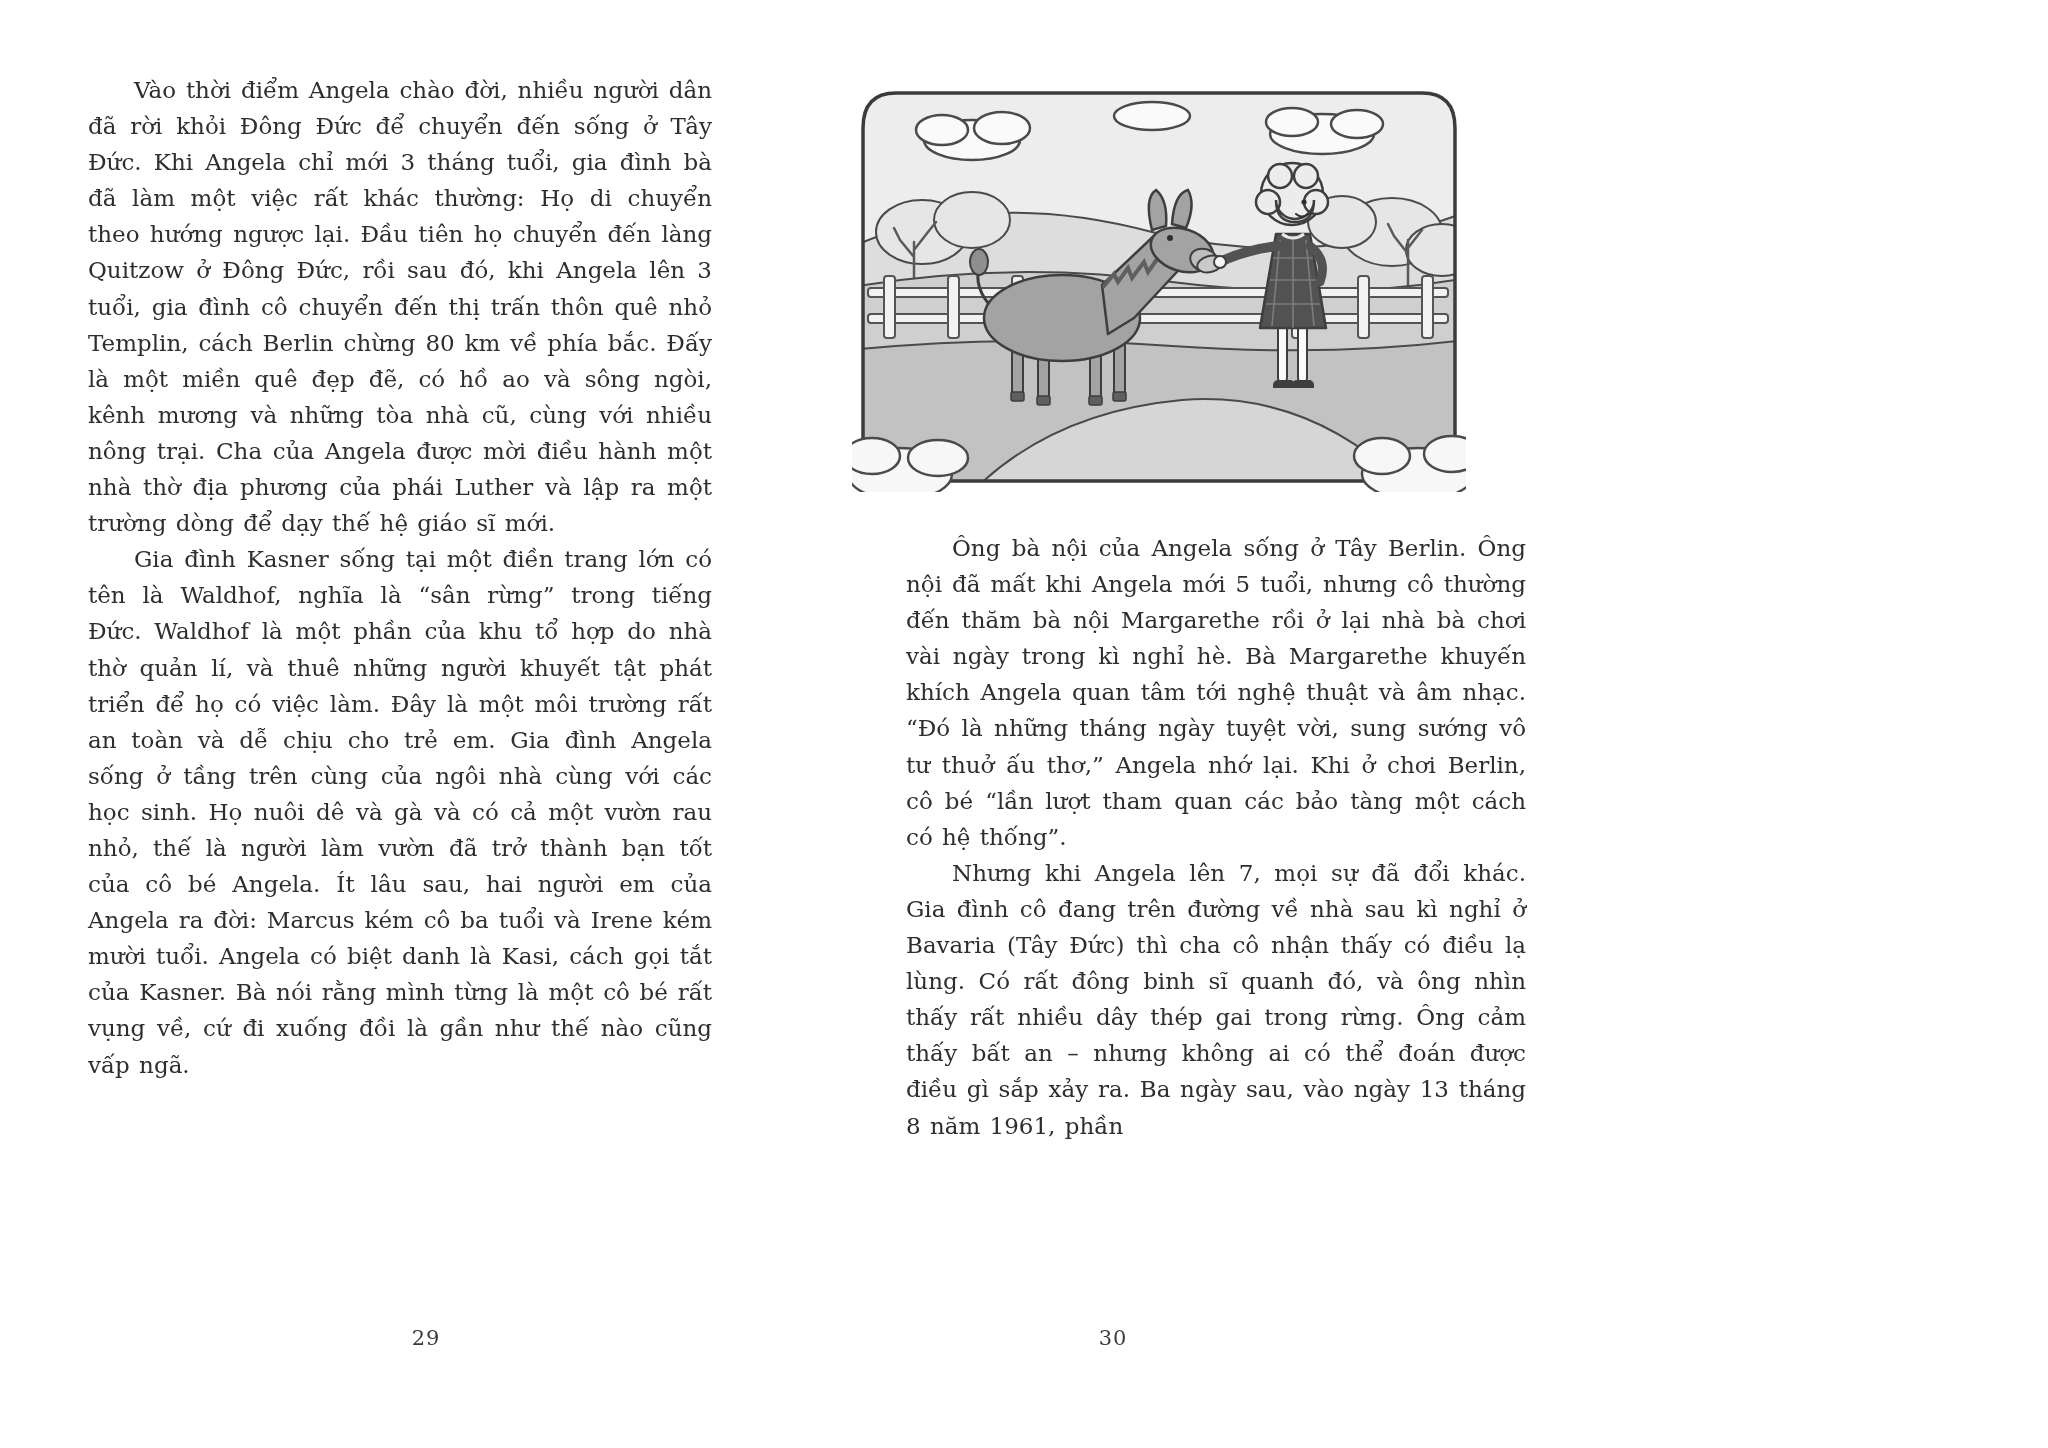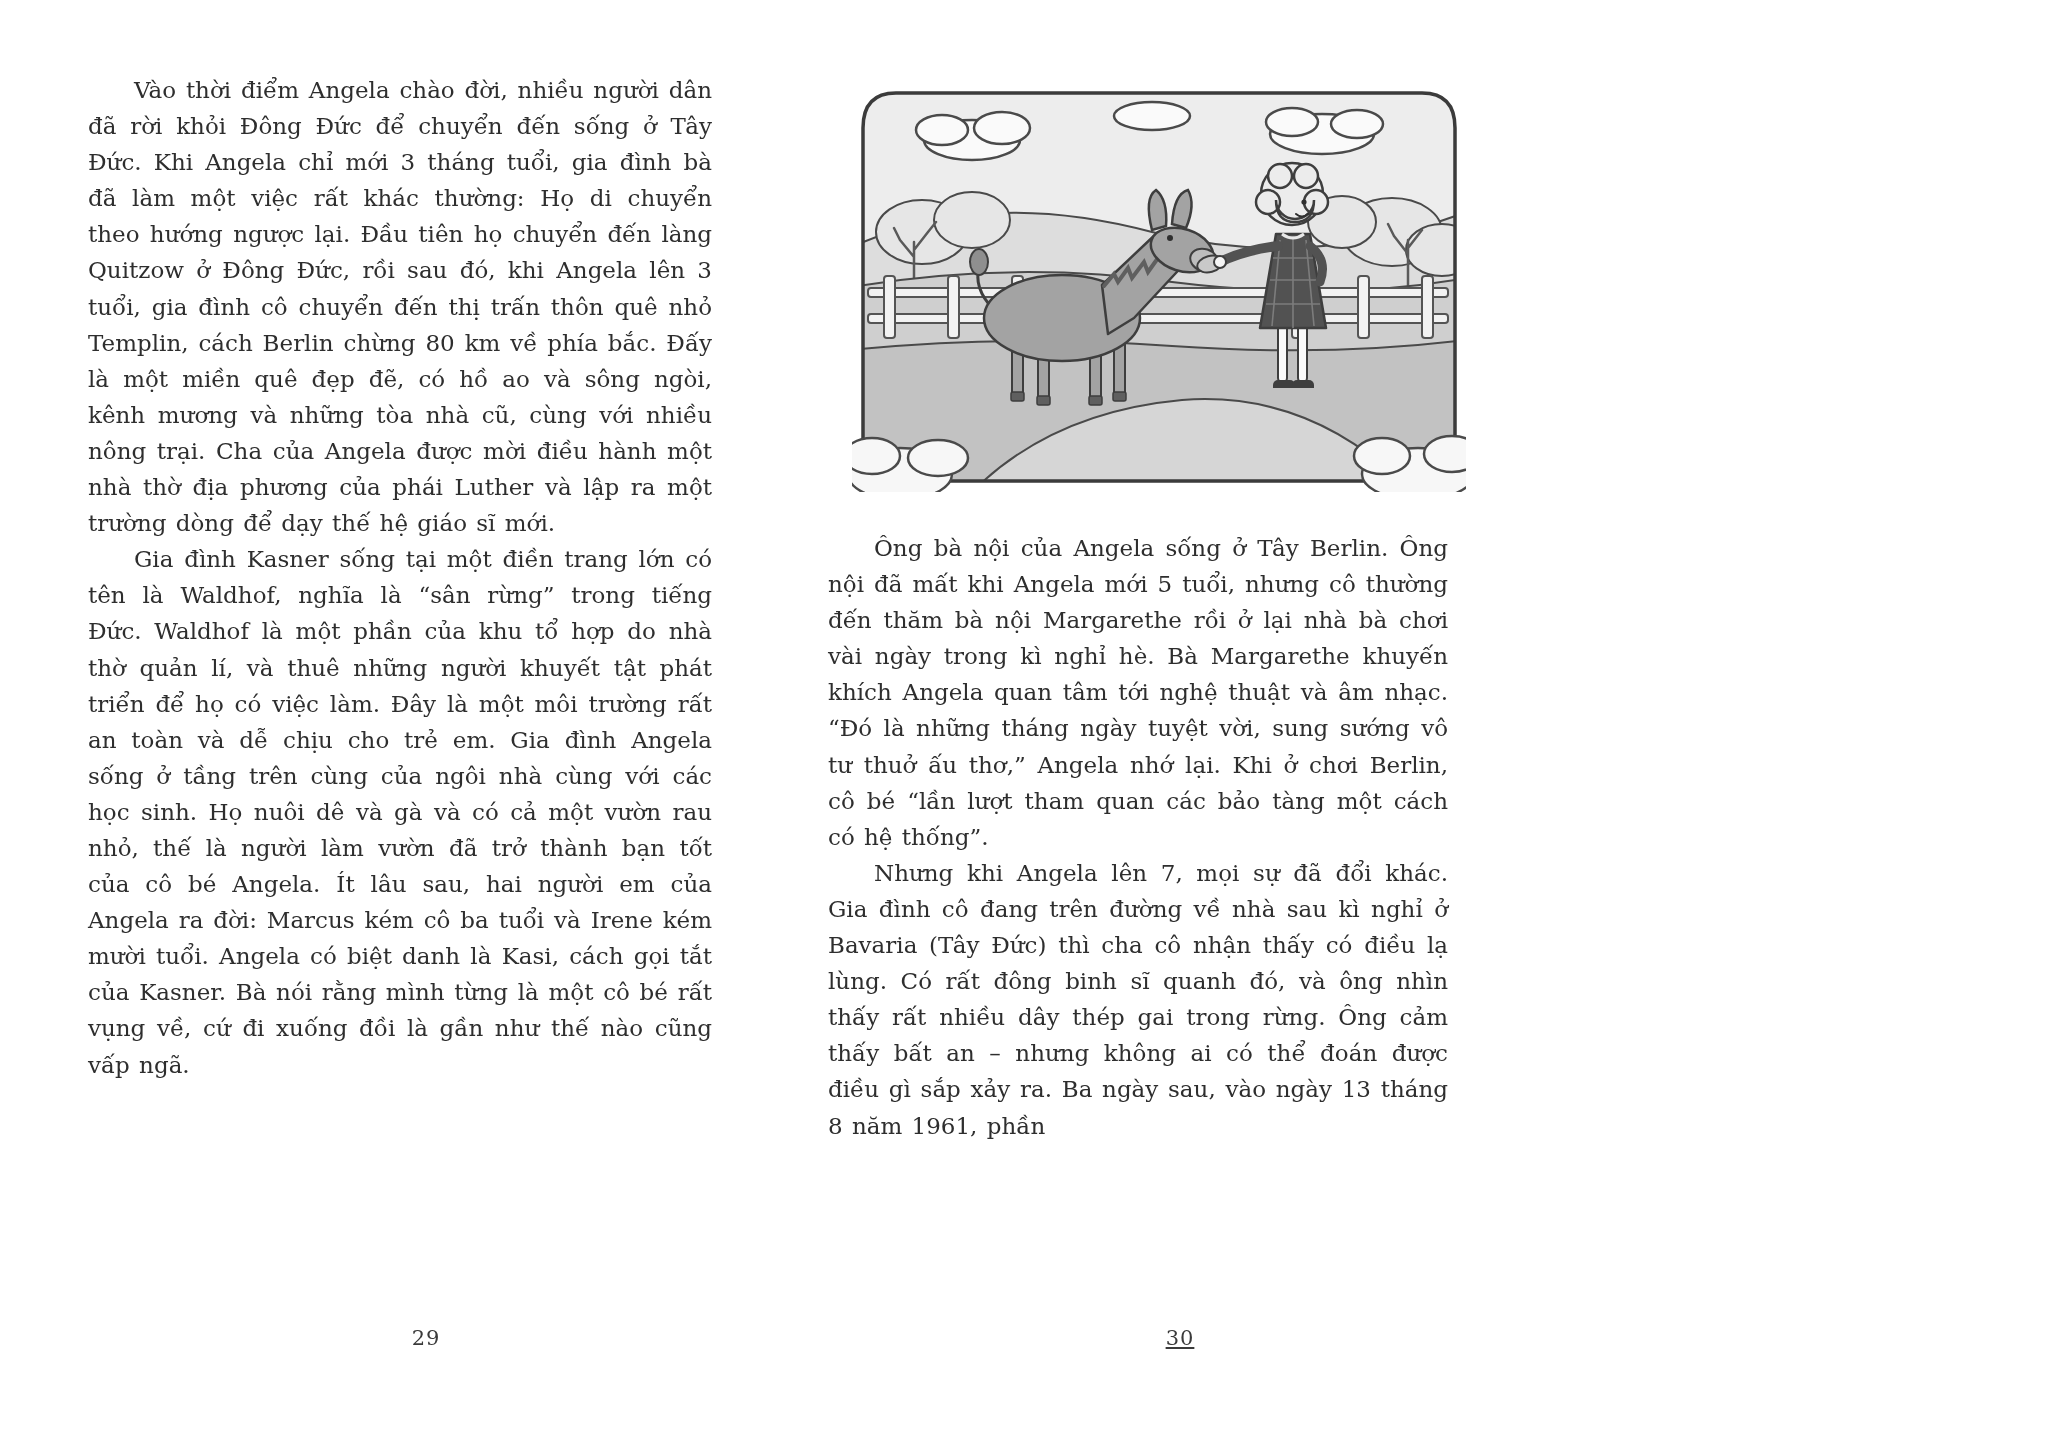--- a/index.html
+++ b/index.html
@@ -21,41 +21,41 @@
     word-spacing: 2px;
   }
   .left-col {
     position: absolute;
     left: 88px;
     top: 72px;
     width: 624px;
   }
   .right-text {
     position: absolute;
-    left: 828px;
+    left: 906px;
     top: 530px;
     width: 620px;
   }
   .illustration-box {
     position: absolute;
     left: 852px;
     top: 82px;
     width: 614px;
     height: 410px;
   }
   .illustration-box svg { width: 100%; height: 100%; display: block; }
   .page-num {
     position: absolute;
     top: 1326px;
     font-size: 21px;
     letter-spacing: 1px;
     color: #3a3a3a;
   }
   .page-num.left  { left: 400px; width: 40px; text-align: center; margin-left: 6px; }
-  .page-num.right { left: 1160px; width: 40px; text-align: center; text-decoration: underline; }
+  .page-num.right { left: 1093px; width: 40px; text-align: center; }
 </style>
 </head>
 <body>
 
 <div class="spread">
 
   <div class="left-col text-col">
     <p>Vào thời điểm Angela chào đời, nhiều người dân đã rời khỏi Đông Đức để chuyển đến sống ở Tây Đức. Khi Angela chỉ mới 3 tháng tuổi, gia đình bà đã làm một việc rất khác thường: Họ di chuyển theo hướng ngược lại. Đầu tiên họ chuyển đến làng Quitzow ở Đông Đức, rồi sau đó, khi Angela lên 3 tuổi, gia đình cô chuyển đến thị trấn thôn quê nhỏ Templin, cách Berlin chừng 80 km về phía bắc. Đấy là một miền quê đẹp đẽ, có hồ ao và sông ngòi, kênh mương và những tòa nhà cũ, cùng với nhiều nông trại. Cha của Angela được mời điều hành một nhà thờ địa phương của phái Luther và lập ra một trường dòng để dạy thế hệ giáo sĩ mới.</p>
     <p>Gia đình Kasner sống tại một điền trang lớn có tên là Waldhof, nghĩa là “sân rừng” trong tiếng Đức. Waldhof là một phần của khu tổ hợp do nhà thờ quản lí, và thuê những người khuyết tật phát triển để họ có việc làm. Đây là một môi trường rất an toàn và dễ chịu cho trẻ em. Gia đình Angela sống ở tầng trên cùng của ngôi nhà cùng với các học sinh. Họ nuôi dê và gà và có cả một vườn rau nhỏ, thế là người làm vườn đã trở thành bạn tốt của cô bé Angela. Ít lâu sau, hai người em của Angela ra đời: Marcus kém cô ba tuổi và Irene kém mười tuổi. Angela có biệt danh là Kasi, cách gọi tắt của Kasner. Bà nói rằng mình từng là một cô bé rất vụng về, cứ đi xuống đồi là gần như thế nào cũng vấp ngã.</p>
   </div>

